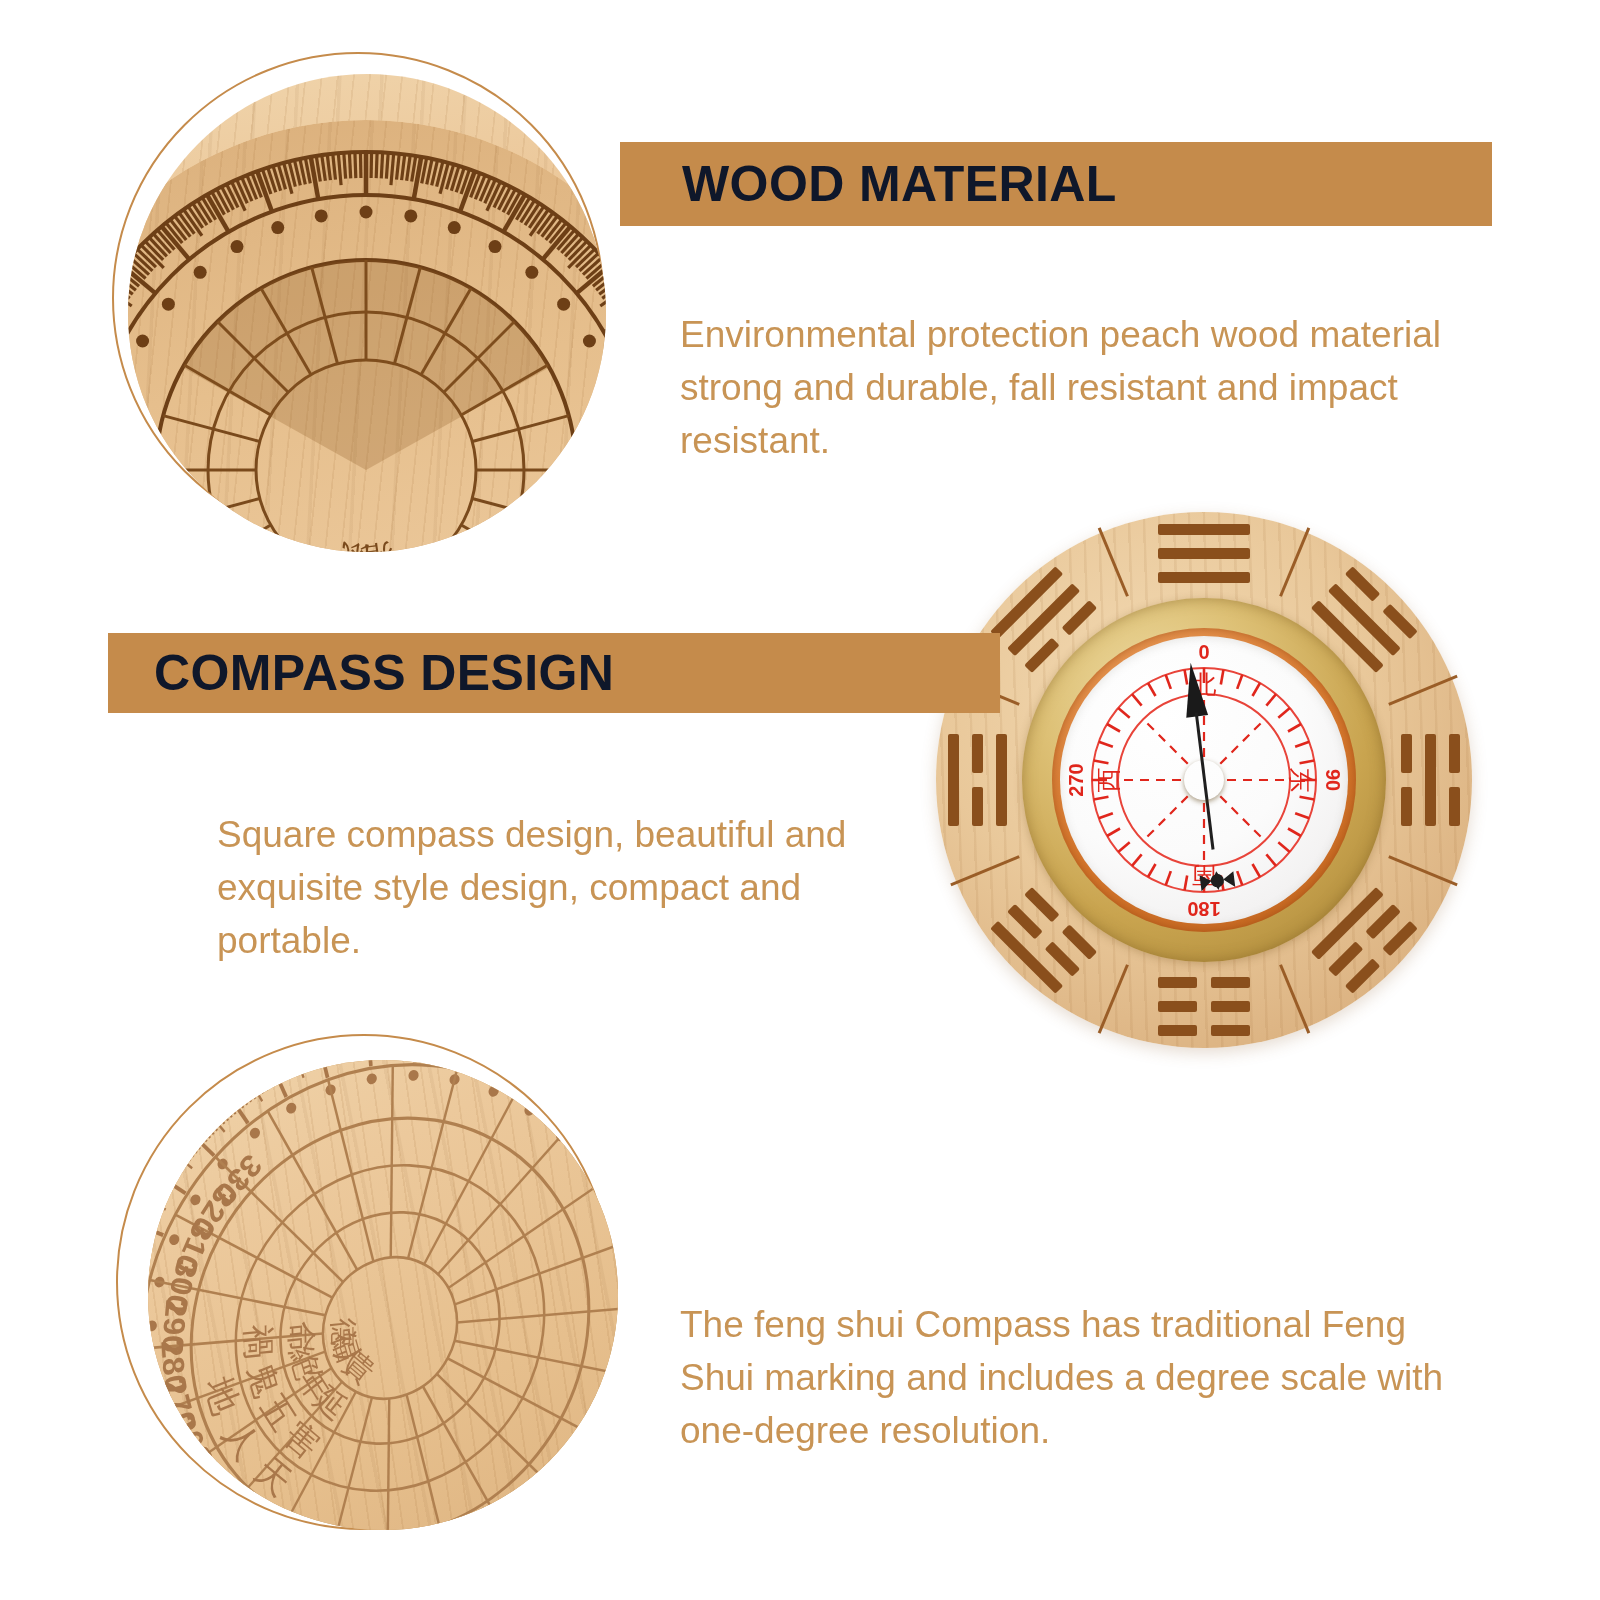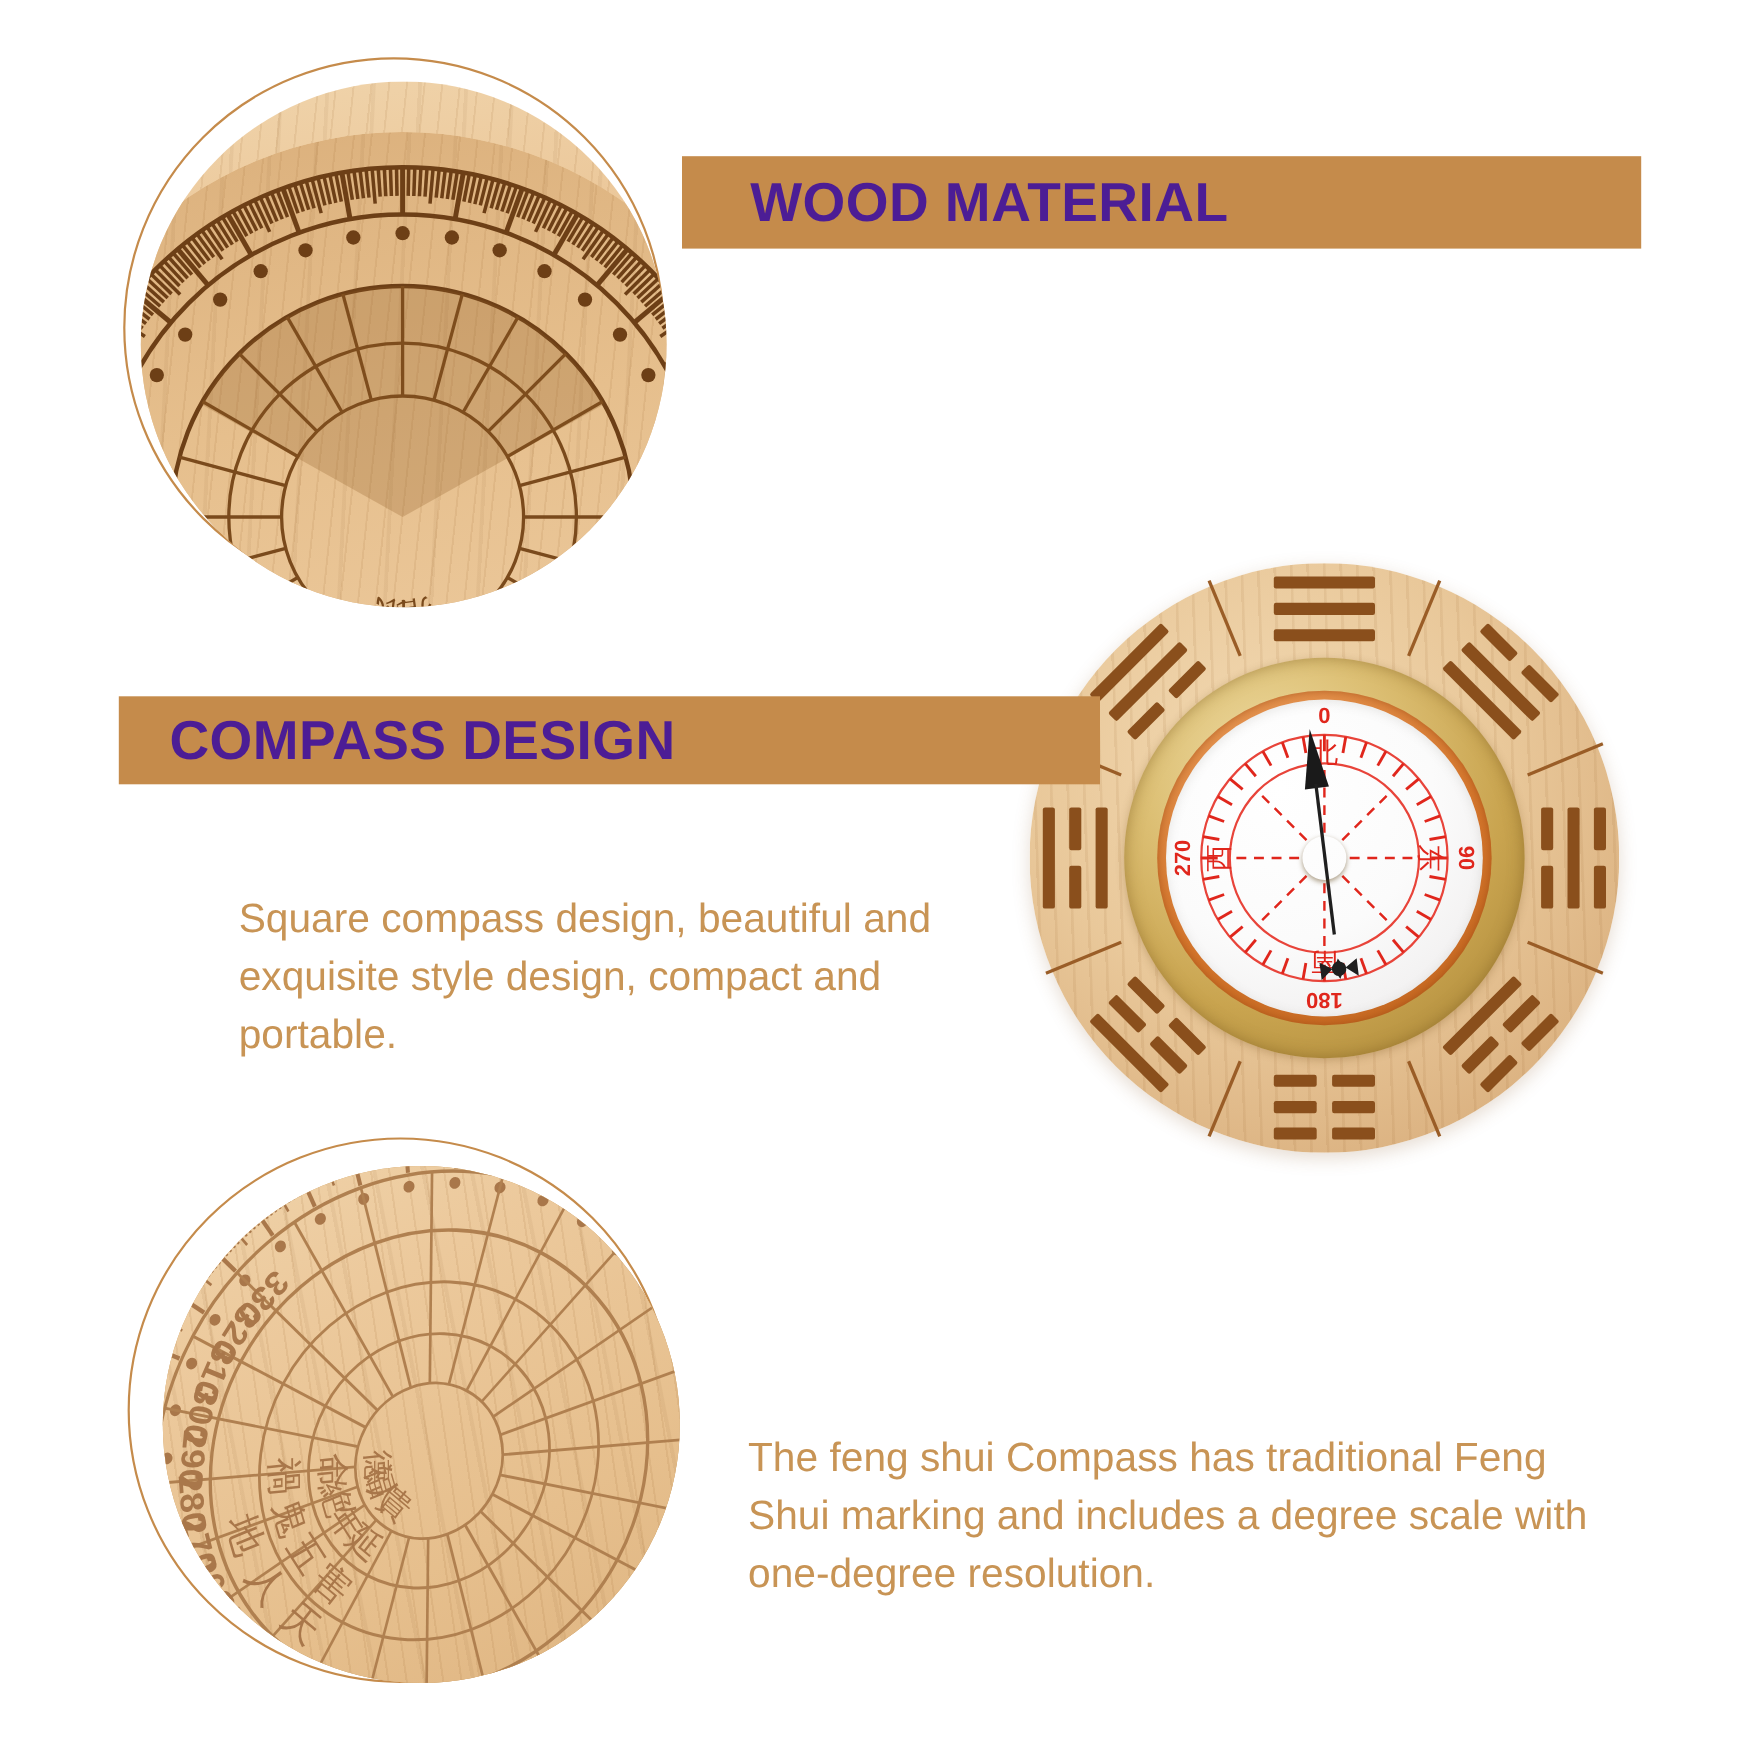--- a/index.html
+++ b/index.html
@@ -17,21 +17,21 @@
 
   
   .band {
     position: absolute;
     background: #c58b4b;
     display: flex;
     align-items: center;
     z-index: 5;
   }
   .band-title {
-    color: #4c1d95;
+    color: #0f172a;
     font-weight: bold;
     font-size: 50px;
     letter-spacing: 0.4px;
     white-space: nowrap;
     font-family: "Liberation Sans", sans-serif;
   }
   #band-1 { left: 620px;  top: 142px;  width: 872px; height: 84px; }
   #band-1 .band-title { margin-left: 62px; }
   #band-2 { left: 108px;  top: 633px;  width: 892px; height: 80px; }
   #band-2 .band-title { margin-left: 46px; }
@@ -733,20 +733,21 @@
       <div id="p1-glyphs">
           <div class="cn-glyph sm" style="left: 337.753px; top: 262.856px; transform: translate(-50%, -50%) rotate(-8deg);">猪</div>
           <div class="cn-glyph sm" style="left: 360.725px; top: 262.656px; transform: translate(-50%, -50%) rotate(7deg);">鼠</div>
         </div>
     </div>
   </div>
 
   <div class="band" id="band-1">
     <span class="band-title">WOOD MATERIAL</span>
   </div>
+  <p class="body-text" id="text-1">Environmental protection peach wood material strong and durable, fall resistant and impact resistant.</p>
 
   <div class="band" id="band-2">
     <span class="band-title">COMPASS DESIGN</span>
   </div>
   <p class="body-text" id="text-2">Square compass design, beautiful and exquisite style design, compact and portable.</p>
 
   <div id="compass">
     <div id="compass-wood"></div>
     <div id="bagua-ring">
         <div class="trigram" style="left: 222px; top: 12px; transform: rotate(0deg);">

